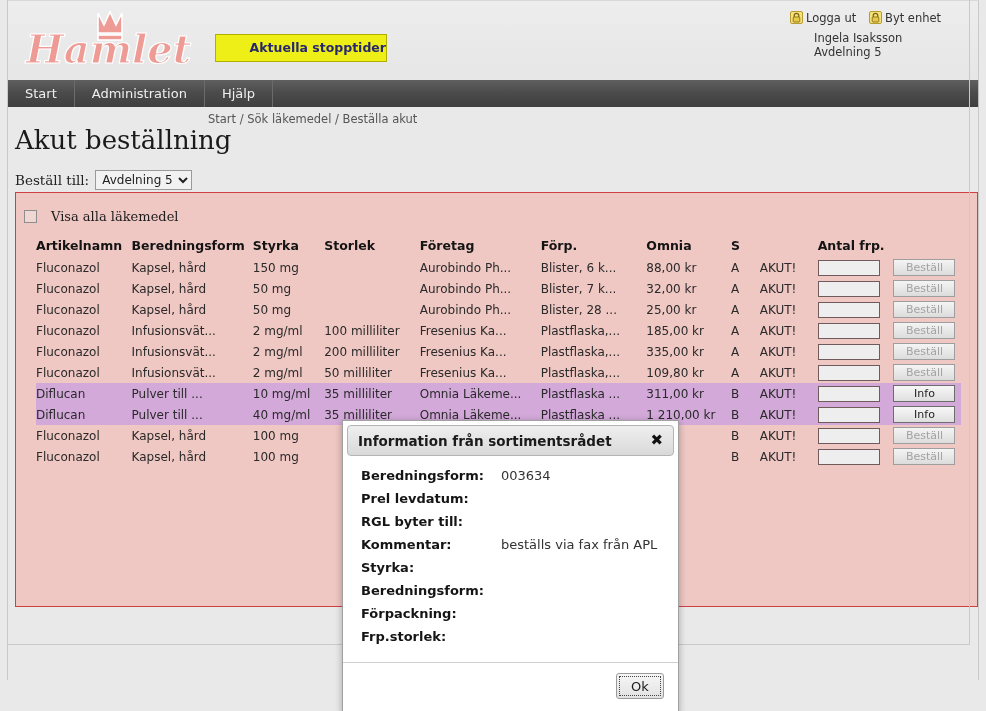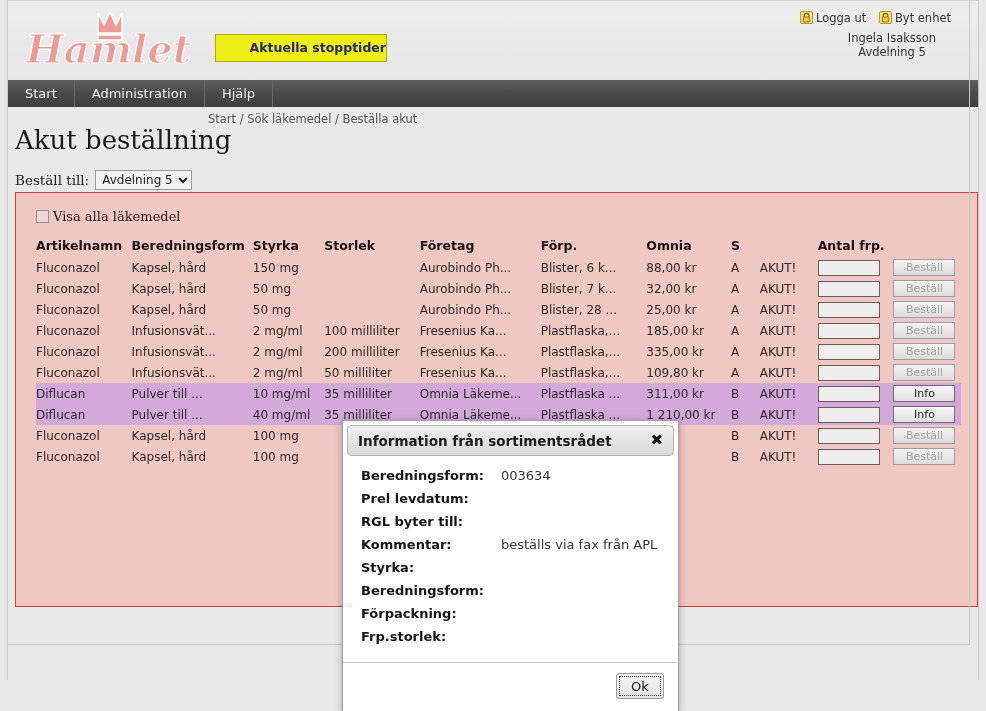--- a/index.html
+++ b/index.html
@@ -46,21 +46,21 @@
     font-size: 12.5px;
     text-align: right;
     line-height: 26px;
     cursor: pointer;
     font-family: "DejaVu Sans", sans-serif;
   }
 
   .userbox {
     position: absolute;
     right: 8px; top: 10px;
-    text-align: center;
+    text-align: left;
     width: 180px;
   }
   .userlinks {
     white-space: nowrap;
     font-size: 11.5px;
     color: #333;
     margin-bottom: 6px;
   }
   .userlinks .lnk {
     display: inline-block;
@@ -157,25 +157,26 @@
   .panel {
     position: absolute;
     left: 7px; top: 85px;
     width: 963px;
     height: 415px;
     background: #efc7c3;
     border: 1px solid #cf4141;
   }
   .chkrow {
     position: absolute;
-    left: 20px; top: 16px;
+    left: 8px; top: 16px;
     display: flex; align-items: center;
     font-family: "DejaVu Serif", serif;
     font-size: 13px;
     color: #1d1d1d;
+    gap: 10px;
   }
   .chkbox {
     width: 13px; height: 13px;
     background: #f0d7d4;
     border: 1px solid #8e8e8e;
     margin-right: 4px;
     display: inline-block;
     cursor: pointer;
   }
 

